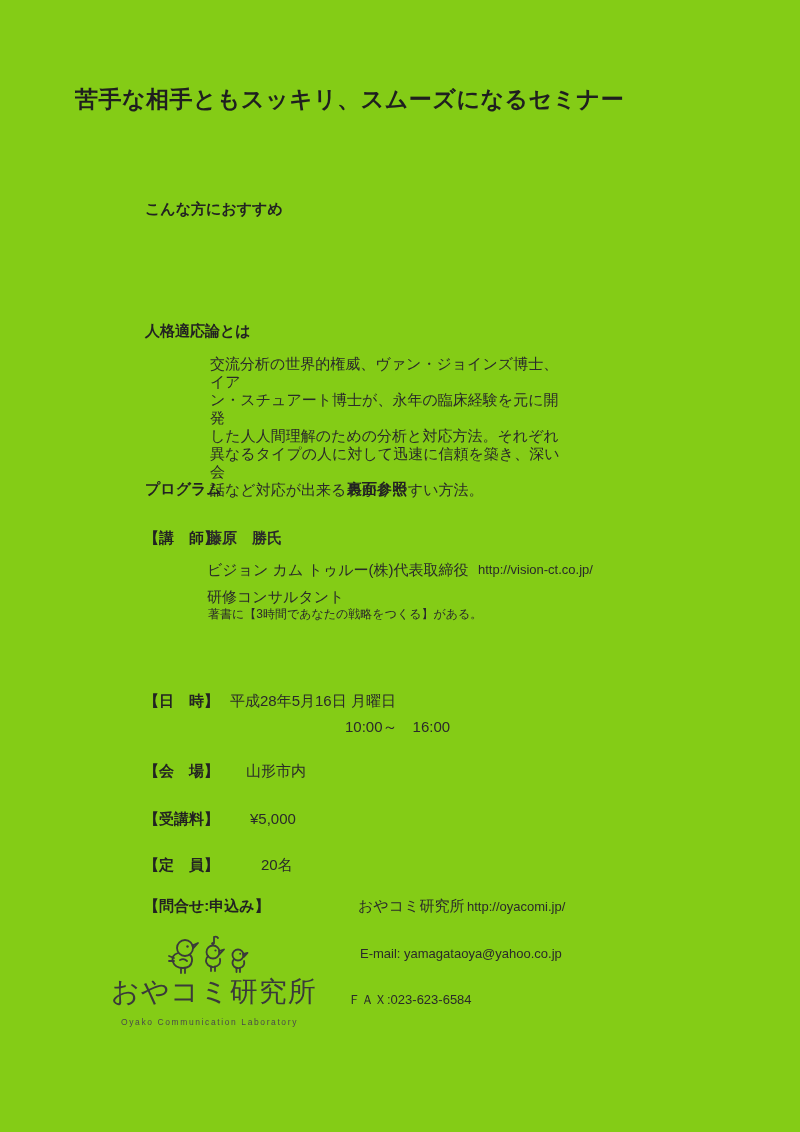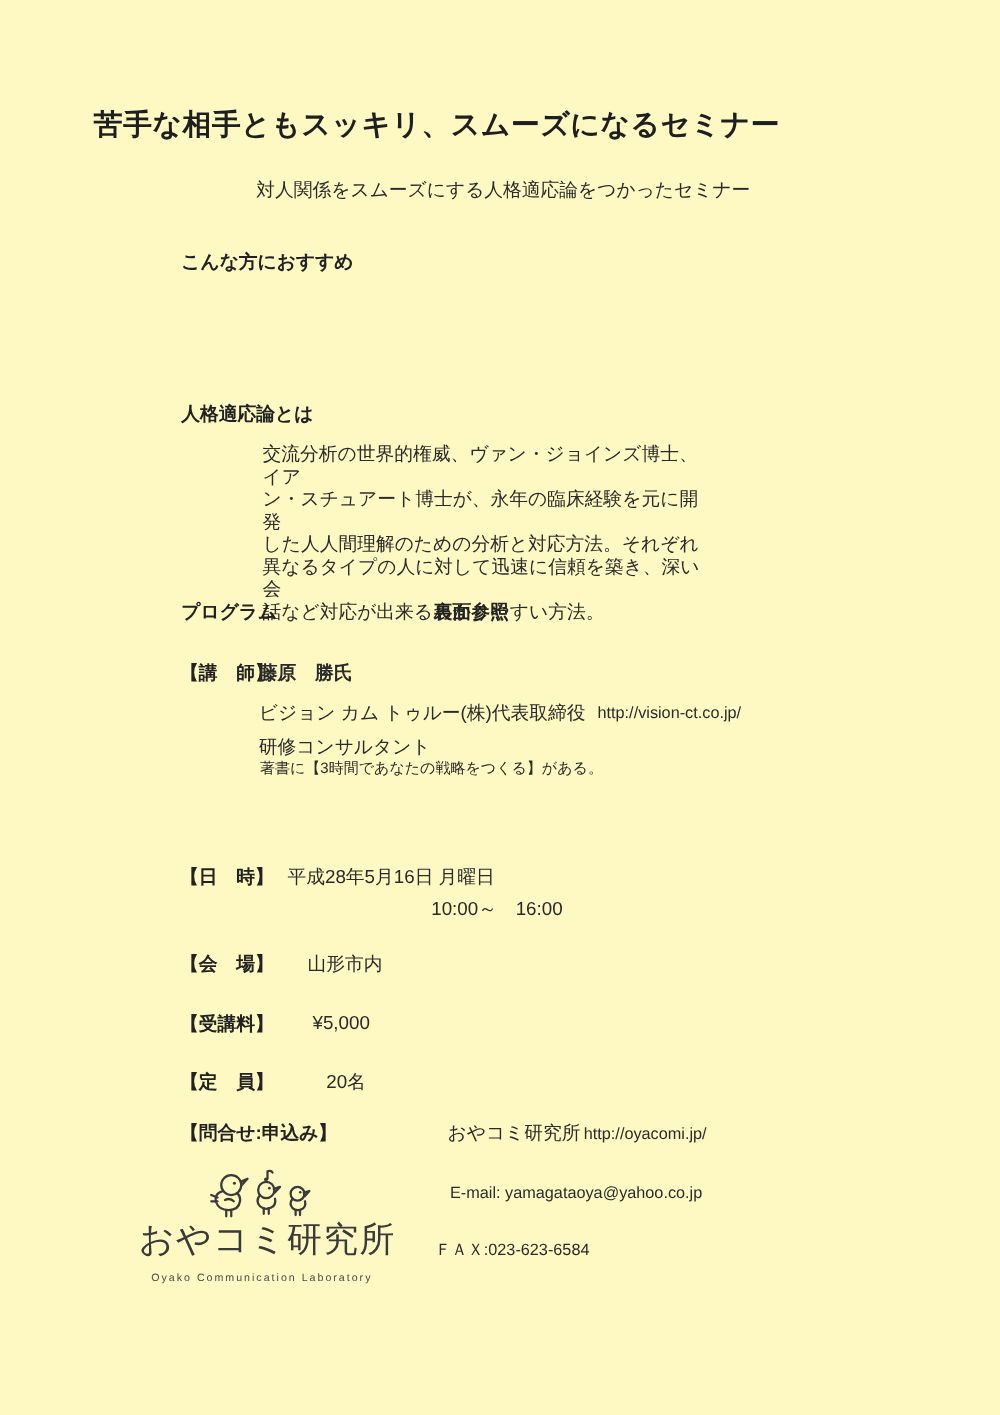--- a/index.html
+++ b/index.html
@@ -2,21 +2,21 @@
 <html lang="ja"><head>
 <meta charset="utf-8">
 <style>
   * { margin: 0; padding: 0; box-sizing: border-box; }
   html, body { background: #e9e9e9; }
   .page {
     position: relative;
     width: 800px;
     height: 1132px;
     margin: 0 auto;
-    background: #fef9c3;
+    background: #84cc16;
     color: #262626;
     font-family: "Liberation Sans", "DejaVu Sans", sans-serif;
     overflow: hidden;
   }
   .abs { position: absolute; white-space: pre-line; }
   .title {
     left: 75px; top: 84px;
     font-size: 23px;
     font-weight: 700;
     letter-spacing: 0.5px;
@@ -59,21 +59,20 @@
     color: #4a4a4a;
     white-space: nowrap;
   }
 </style>
 </head>
 <body>
 
 <div class="page">
 
   <h1 class="abs title">苦手な相手ともスッキリ、スムーズになるセミナー</h1>
-  <div class="abs subtitle">対人関係をスムーズにする人格適応論をつかったセミナー</div>
 
   <div class="abs sec-heading" style="left:145px; top:200px;">こんな方におすすめ</div>
 
   <div class="abs sec-heading" style="left:145px; top:322px;">人格適応論とは</div>
   <div class="abs body-text theory-body">交流分析の世界的権威、ヴァン・ジョインズ博士、イア
 ン・スチュアート博士が、永年の臨床経験を元に開発
 した人人間理解のための分析と対応方法。それぞれ
 異なるタイプの人に対して迅速に信頼を築き、深い会
 話など対応が出来るわかりやすい方法。</div>
 

